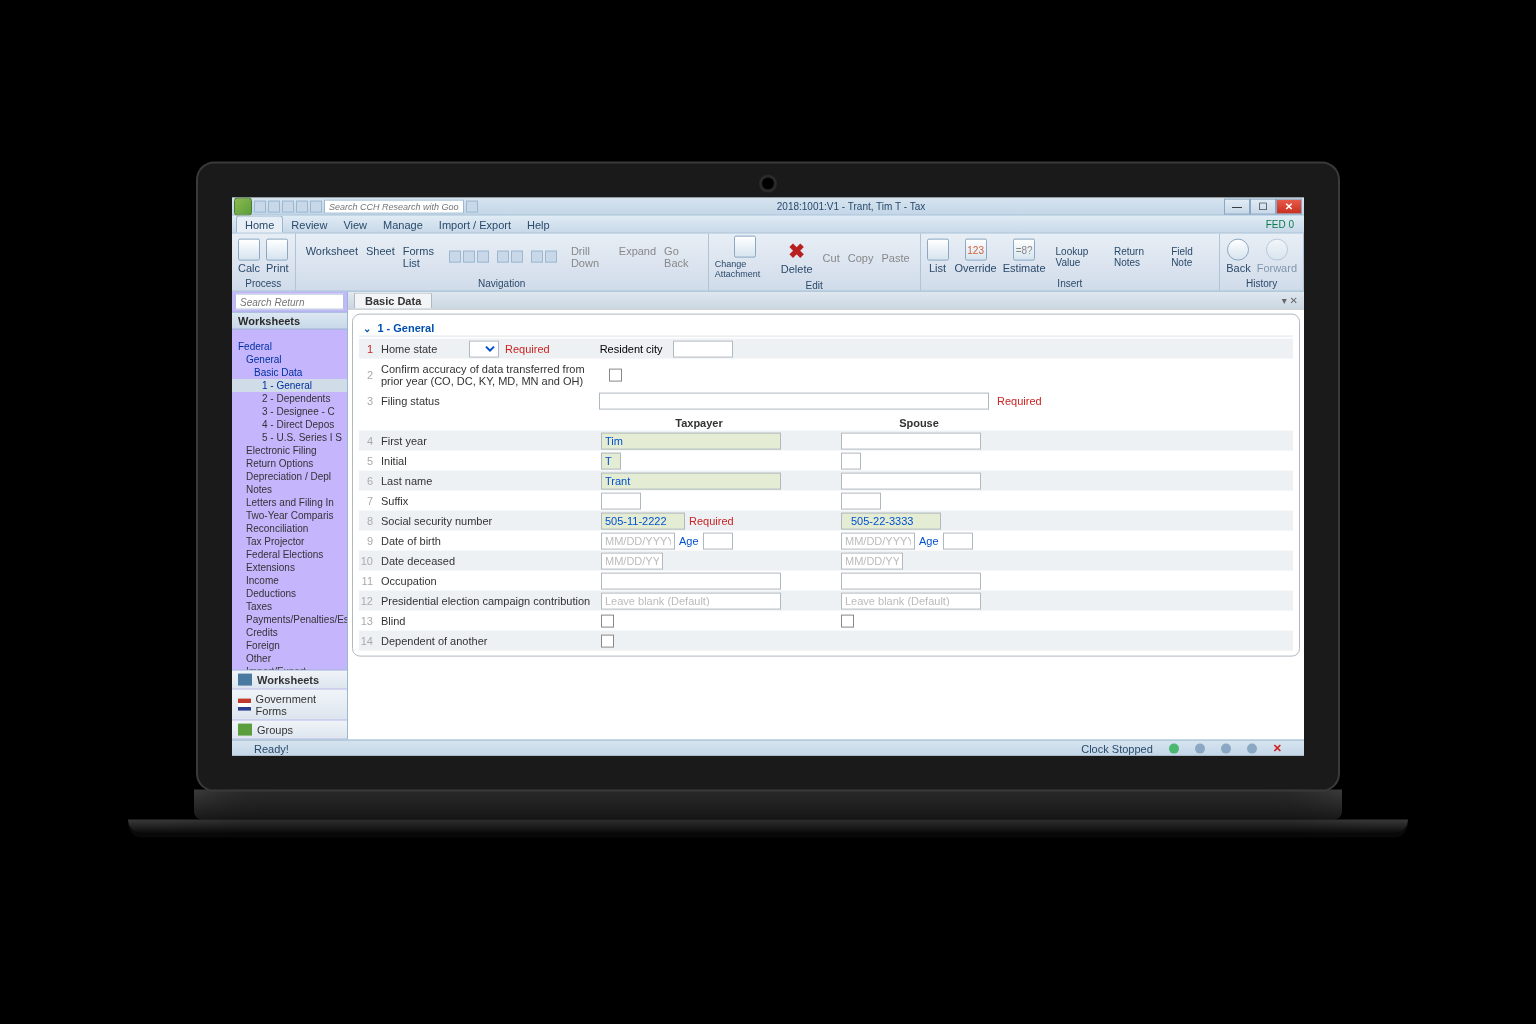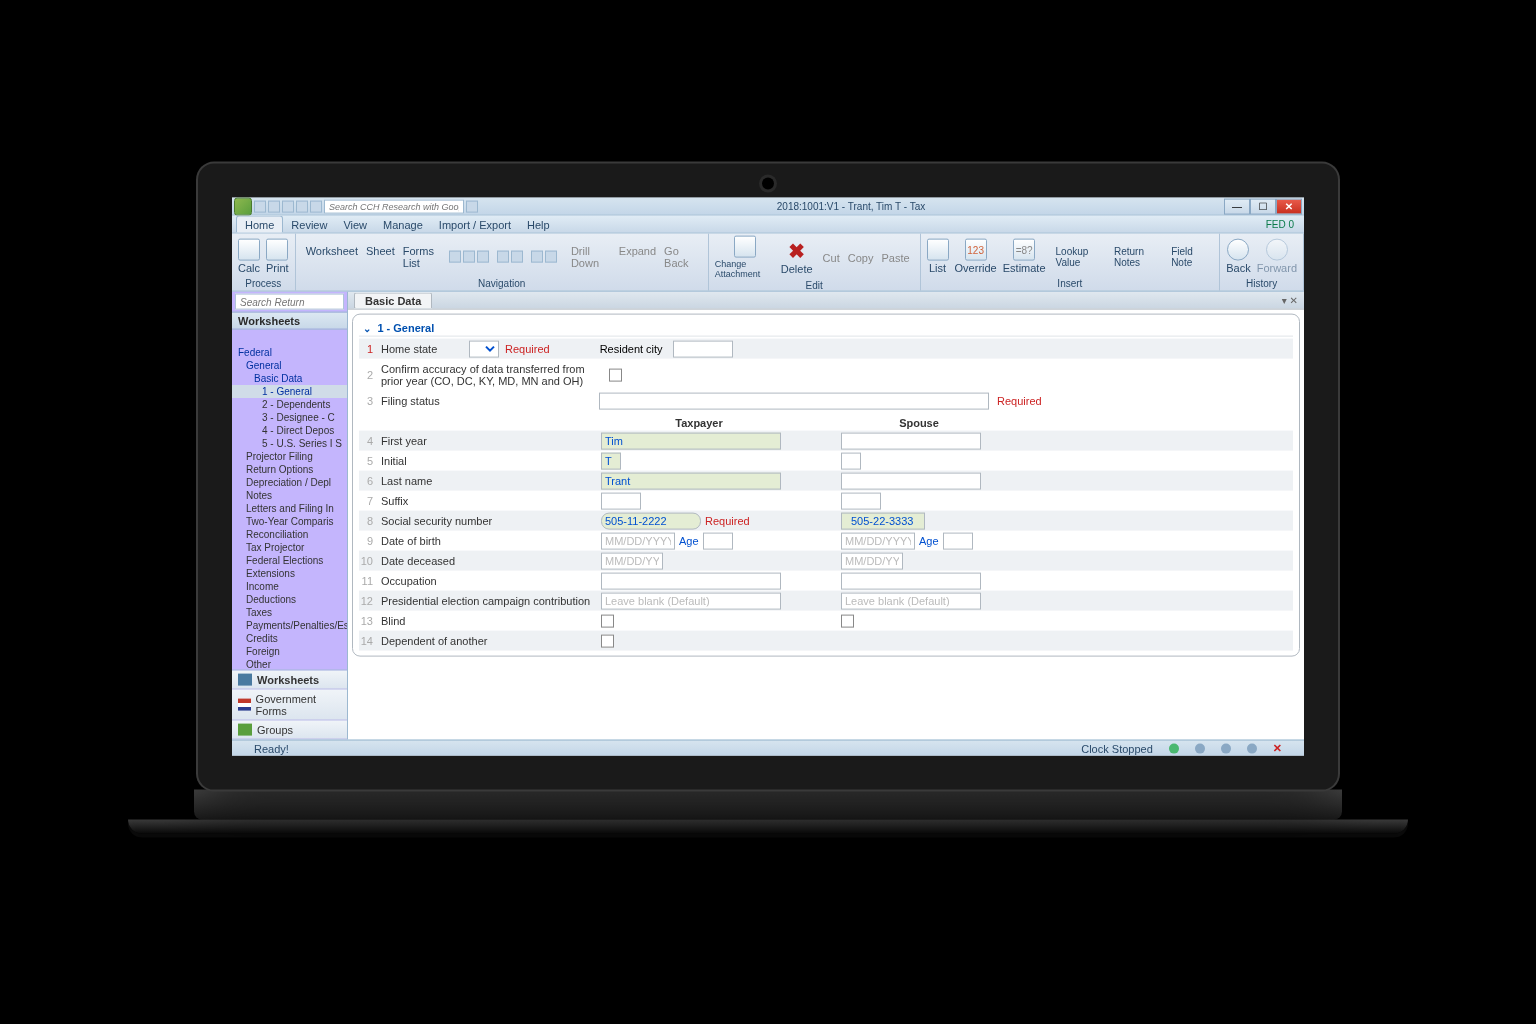--- a/index.html
+++ b/index.html
@@ -29,21 +29,21 @@
 .ricon{width:22px;height:22px;border:1px solid #8aa8c4;background:linear-gradient(to bottom,#fff,#d6e4ef);border-radius:2px}
 .del-x{font-size:20px;color:#b82020;font-weight:bold;line-height:22px;font-family:Arial}
 .rsub{display:flex;flex-direction:row;font-size:10px;color:#888;gap:0}
 .rsub span{padding:1px 4px}
 .rsub .nav-btn{color:#2a4a6a}
 .rq{color:#2a4a6a;font-size:10px;padding:1px 2px}
 .main-area{flex:1;display:flex;overflow:hidden}
 .sidebar{width:116px;background:#c4b5fd;border-right:1px solid #9cb8d0;display:flex;flex-direction:column}
 .search-return{width:calc(100% - 6px);margin:2px 3px;height:16px;border:1px solid #b0c4d8;padding:0 4px;font-style:italic;color:#999;font-size:10px}
 .ws-header{background:linear-gradient(to bottom,#dce8f2,#c8d8e8);border-top:1px solid #9cb8d0;border-bottom:1px solid #9cb8d0;padding:2px 6px;font-weight:bold;color:#2a2a2a;font-size:11px}
-.tree{flex:1;overflow:auto;padding:16px 0}
+.tree{flex:1;overflow:auto;padding:10px 0}
 .tree-item{padding:1px 0 1px 4px;color:#2a2a2a;font-size:10px;white-space:nowrap;overflow:hidden;text-overflow:clip}
 .tree-item.l1{padding-left:6px;color:#0030a0}
 .tree-item.l2{padding-left:14px;color:#0030a0}
 .tree-item.l3{padding-left:22px;color:#0030a0}
 .tree-item.l4{padding-left:30px;color:#333}
 .tree-item.sel{background:#d0dce8;color:#0030a0;font-weight:normal}
 .tree-item.l2b{padding-left:14px;color:#333}
 .bottom-tabs{border-top:1px solid #9cb8d0}
 .btab{padding:3px 6px;background:linear-gradient(to bottom,#f0f4f8,#dce5ef);border-bottom:1px solid #c0cedc;display:flex;align-items:center;gap:5px;font-size:11px;color:#333}
 .btab:first-child{font-weight:bold}
@@ -219,21 +219,21 @@
           <div class="ws-header">Worksheets</div>
           <div class="tree" id="tree">
               <div class="tree-item l1">Federal</div>
               <div class="tree-item l2">General</div>
               <div class="tree-item l3">Basic Data</div>
               <div class="tree-item l4 sel">1 - General</div>
               <div class="tree-item l4">2 - Dependents</div>
               <div class="tree-item l4">3 - Designee - C</div>
               <div class="tree-item l4">4 - Direct Depos</div>
               <div class="tree-item l4">5 - U.S. Series I S</div>
-              <div class="tree-item l2b">Projector Filing</div>
+              <div class="tree-item l2b">Electronic Filing</div>
               <div class="tree-item l2b">Return Options</div>
               <div class="tree-item l2b">Depreciation / Depl</div>
               <div class="tree-item l2b">Notes</div>
               <div class="tree-item l2b">Letters and Filing In</div>
               <div class="tree-item l2b">Two-Year Comparis</div>
               <div class="tree-item l2b">Reconciliation</div>
               <div class="tree-item l2b">Tax Projector</div>
               <div class="tree-item l2b">Federal Elections</div>
               <div class="tree-item l2b">Extensions</div>
               <div class="tree-item l2b">Income</div>
@@ -348,26 +348,26 @@
                 <div class="gap-col"></div>
                 <div class="sp-col">
                     <input class="inp" style="width: 40px;">
                   </div>
               </div>
 
               <div class="row shaded">
                 <div class="rnum gray">8</div>
                 <div class="rlabel">Social security number</div>
                 <div class="tp-col">
-                    <input class="inp green" style="width: 100px; border-radius: 8px;" value="505-11-2222">
+                    <input class="inp green" style="width: 84px;" value="505-11-2222">
                     <span class="req">Required</span>
                   </div>
                 <div class="gap-col"></div>
                 <div class="sp-col">
-                    <input class="inp green" style="width: 84px; padding-left: 9px;" value="505-22-3333">
+                    <input class="inp green" style="width: 100px; padding-left: 9px;" value="505-22-3333">
                   </div>
               </div>
 
               <div class="row">
                 <div class="rnum gray">9</div>
                 <div class="rlabel">Date of birth</div>
                 <div class="tp-col">
                     <input class="inp ph" style="width: 74px;" value="MM/DD/YYYY">
                     <span style="color:#0050d0">Age</span>
                     <input class="inp" style="width: 30px;">

